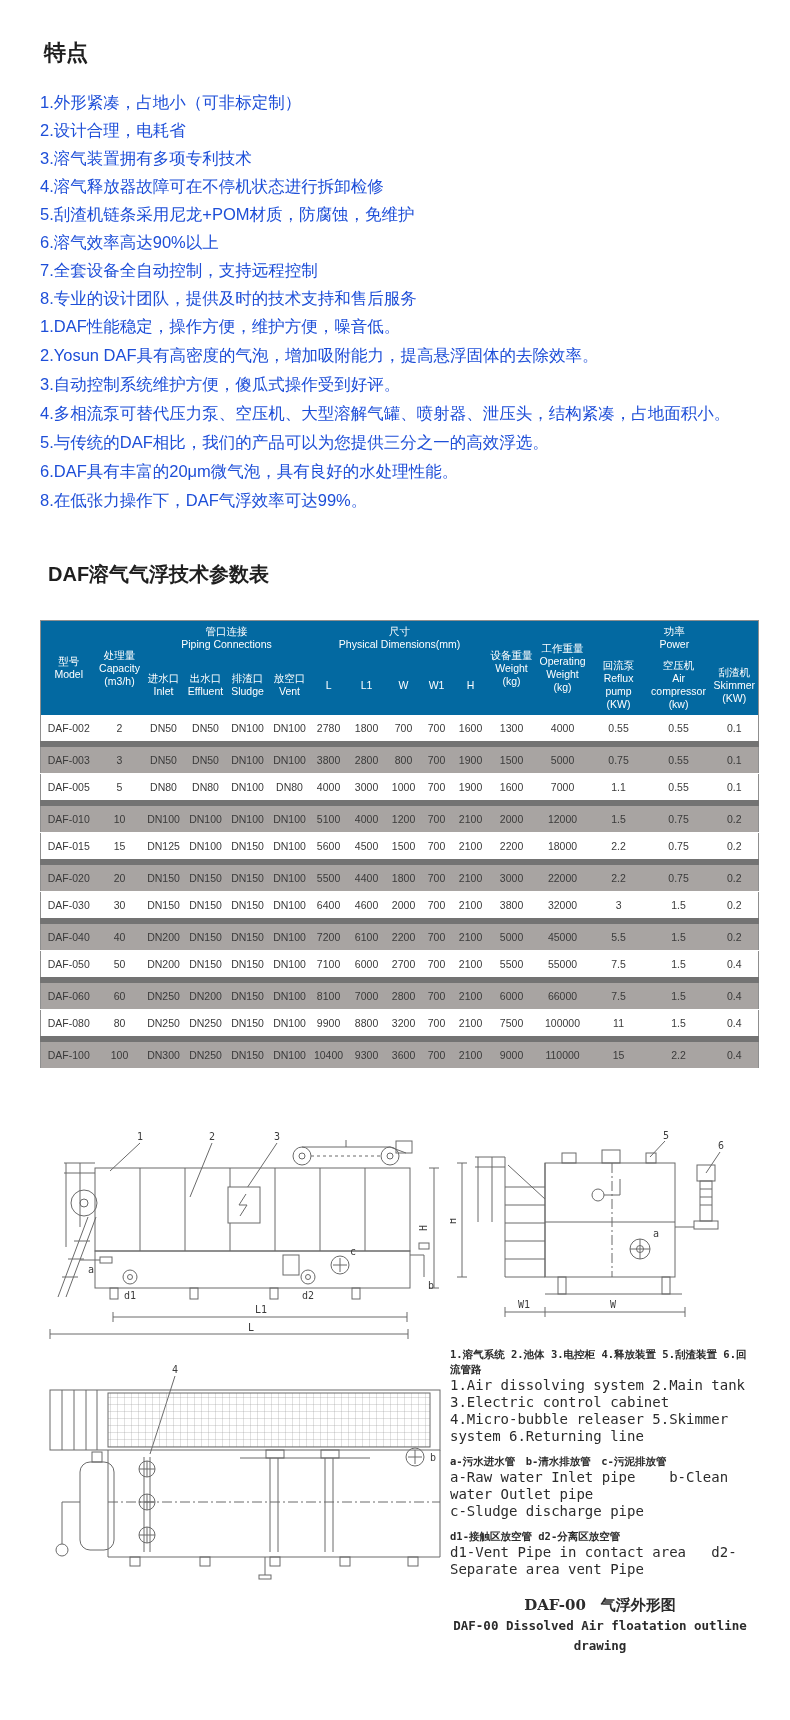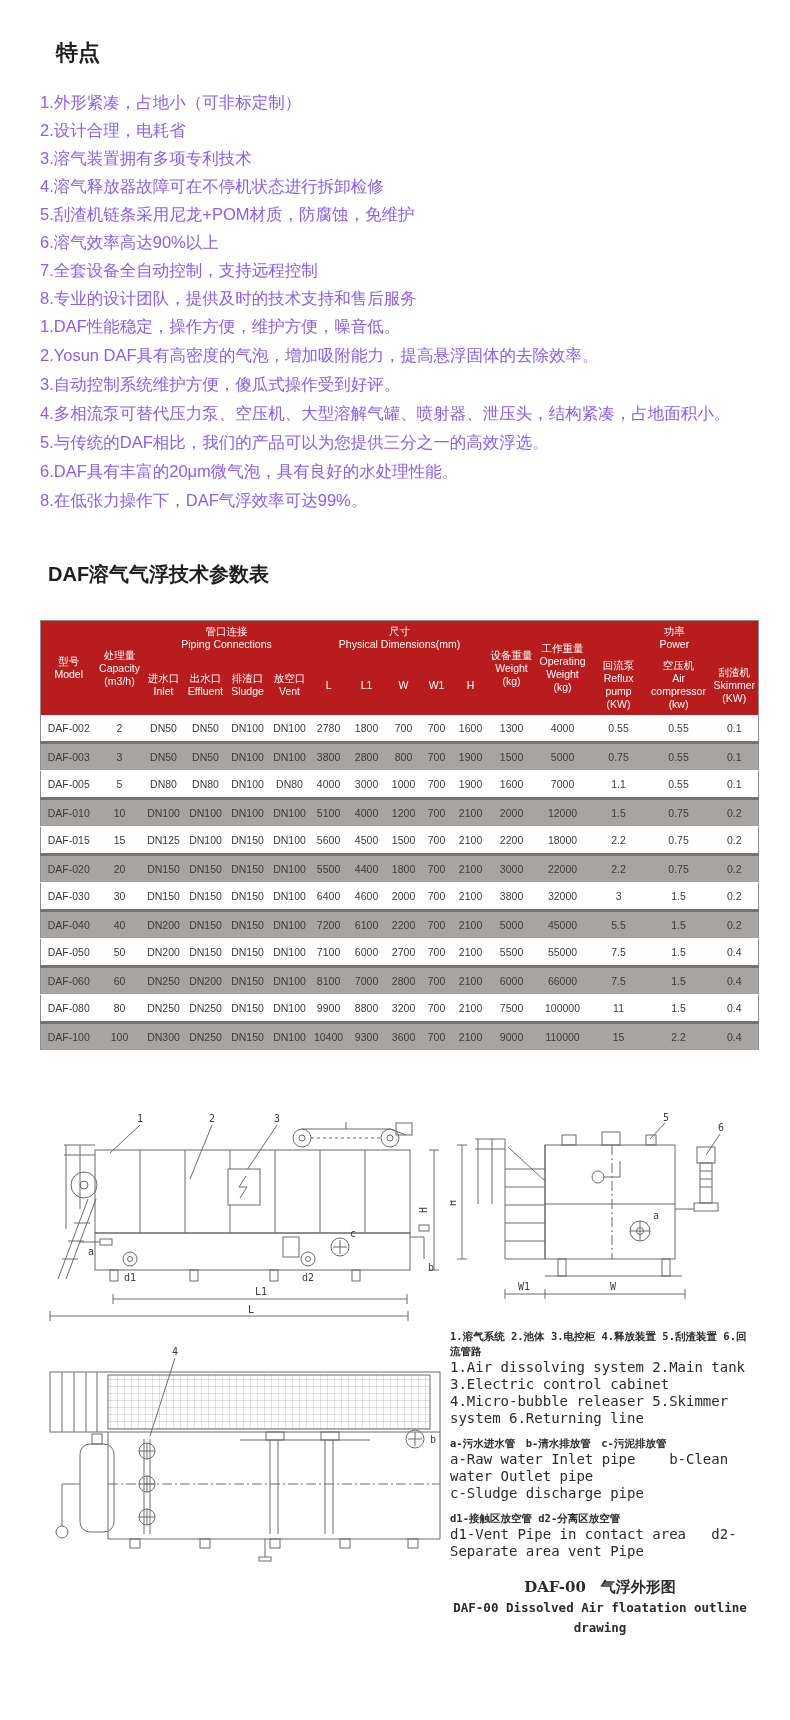--- a/index.html
+++ b/index.html
@@ -1,26 +1,26 @@
 <!DOCTYPE html>
 <html><head>
 <meta charset="utf-8">
 <style>
   html,body{margin:0;padding:0;background:#fff;}
   body{width:790px;min-height:1720px;font-family:"Liberation Sans","DejaVu Sans",sans-serif;color:#222;position:relative;}
   .content{padding:0 40px;}
-  h2.sec{font-size:22px;font-weight:700;color:#1f1f1f;margin:38px 16px 20px;}
-  ul.plain{list-style:none;margin:0;padding:0;font-size:16.5px;line-height:28px;color:#8b5cf6;}
+  h2.sec{font-size:22px;font-weight:700;color:#1f1f1f;margin:38px 4px 20px;}
+  ul.plain{list-style:none;margin:0;padding:0;font-size:16.5px;line-height:28px;color:#1d4ed8;}
   ul.plain.adv{line-height:29px;}
   h2.tbl-title{font-size:20px;font-weight:700;color:#1f1f1f;margin:46px 8px 0;}
   table.params{border-collapse:collapse;table-layout:fixed;width:710px;margin-top:32px;border:1px solid #8f8f8f;}
-  table.params thead th{background:#b91c1c;color:#fff;font-weight:400;font-size:10.5px;line-height:13px;padding:4px 1px;vertical-align:middle;text-align:center;}
+  table.params thead th{background:#0369a1;color:#fff;font-weight:400;font-size:10.5px;line-height:13px;padding:4px 1px;vertical-align:middle;text-align:center;}
   table.params thead .zh,.params thead .en,.params thead .unit{display:block;}
   table.params tbody td{font-size:10.5px;color:#3a3a3a;text-align:center;padding:7px 1px;}
-  table.params tbody tr{background:#fff;border-bottom:3px solid #737373;}
+  table.params tbody tr{background:#fff;border-bottom:6px solid #737373;}
   table.params tbody tr:nth-child(even){background:#a8a4a2;border-top:1px solid #fff;border-bottom:1px solid #fff;}
   .drawings{display:flex;margin-top:58px;}
   .draw-left{width:410px;}
   .draw-right{width:300px;padding-left:0;}
   svg.draw{display:block;}
   svg .ln{stroke:#6a6a6a;stroke-width:1;fill:none;}
   svg text.lbl{font-family:"DejaVu Sans Mono",monospace;font-size:10px;fill:#3c3c3c;}
   .legend{margin-top:20px;font-family:"DejaVu Sans Mono",monospace;color:#2b2b2b;}
   .legend .zh-line{font-size:10.5px;font-weight:700;line-height:15px;white-space:pre-wrap;}
   .legend .en-line{font-size:14px;line-height:17px;white-space:pre-wrap;}

